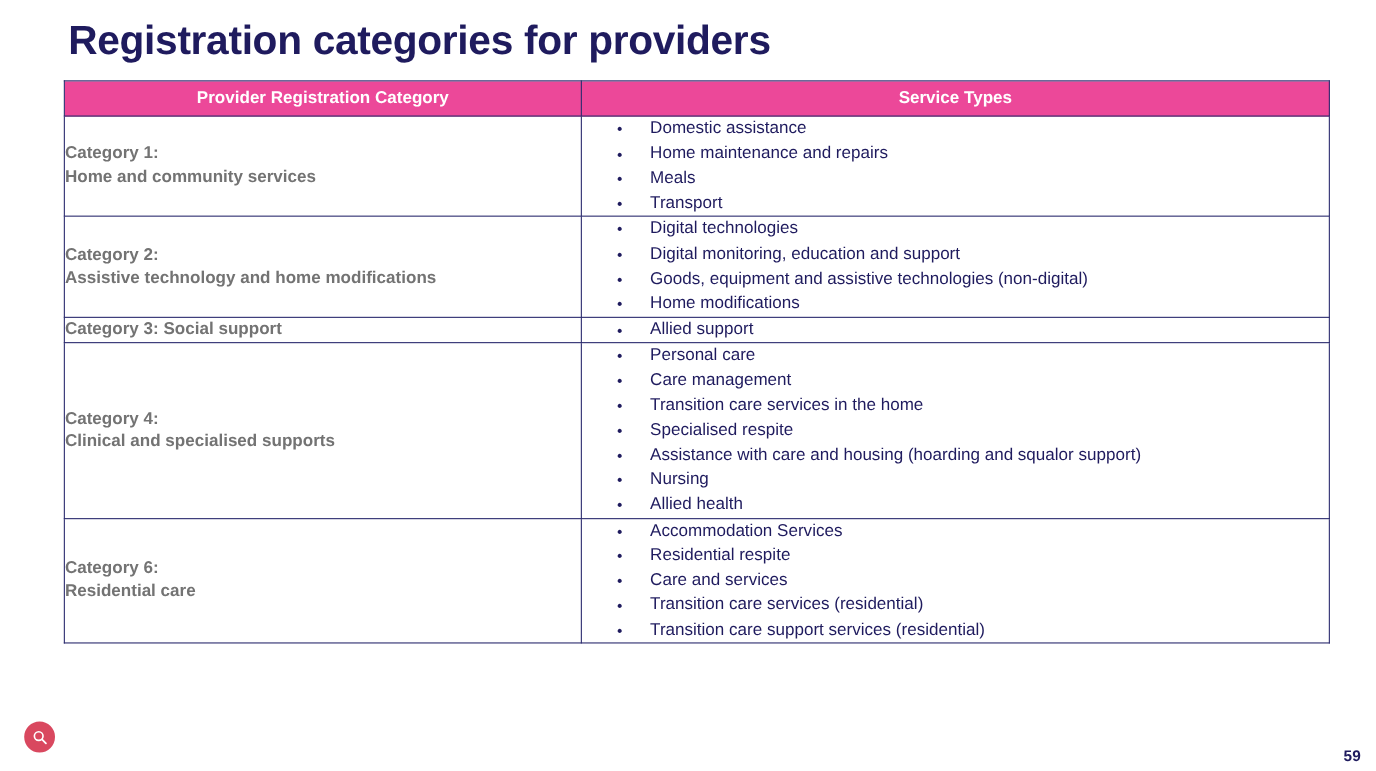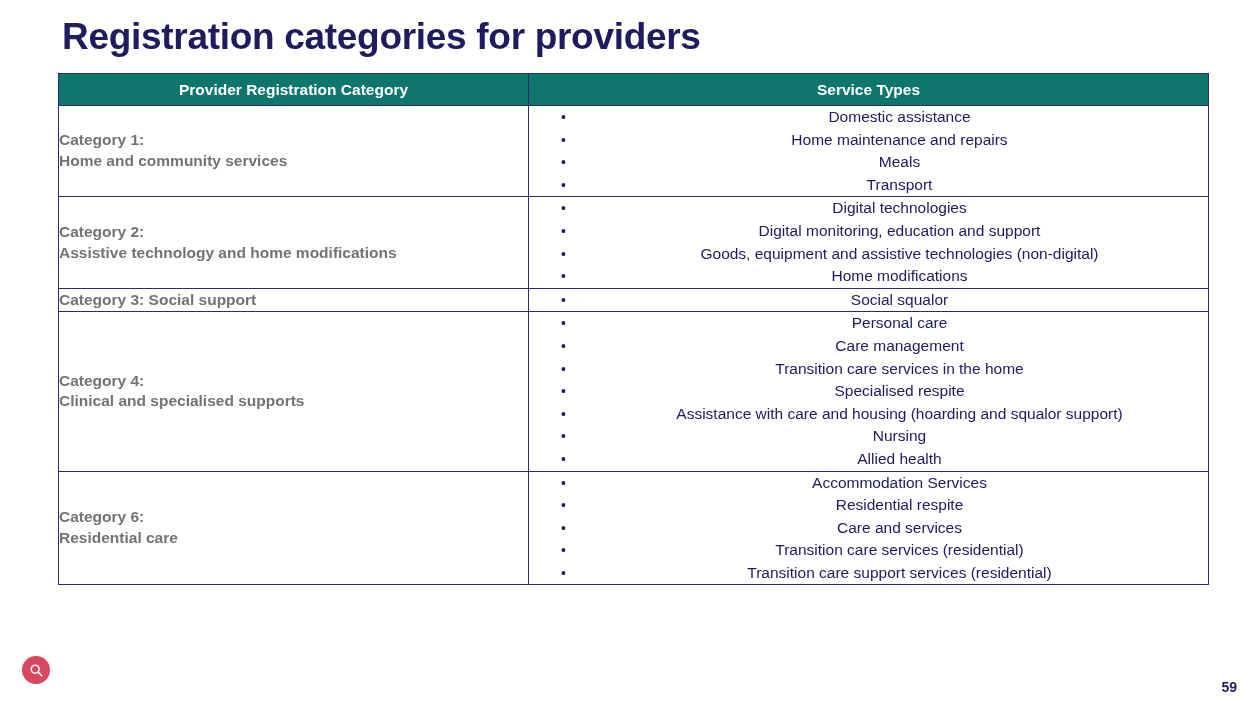--- a/index.html
+++ b/index.html
@@ -39,21 +39,21 @@
     width: 1150px;
     border-collapse: collapse;
     table-layout: fixed;
   }
   table.cat-table td, table.cat-table th {
     border: 1.5px solid #2b2b6e;
     vertical-align: middle;
     padding: 0;
   }
   th.head {
-    background: #0f766e;
+    background: #ec4899;
     color: #ffffff;
     font-size: 15.5px;
     font-weight: bold;
     text-align: center;
     height: 31px;
     padding: 2px 4px;
   }
   col.c1 { width: 470px; }
   col.c2 { width: 680px; }
 
@@ -73,21 +73,20 @@
     list-style: none;
     margin: 0;
     padding: 0;
   }
   ul.svc-list li {
     position: relative;
     font-size: 15.5px;
     line-height: 22.6px;
     color: #1f1b5e;
     padding-left: 62px;
-    text-align: center;
   }
   ul.svc-list li:before {
     content: "\2022";
     position: absolute;
     left: 32px;
     top: 0;
     font-size: 14px;
     line-height: 22.6px;
     color: #1f1b5e;
   }
@@ -161,21 +160,21 @@
             <li>Home modifications</li>
           </ul>
         </td>
       </tr>
       <tr>
         <td class="cat-cell">
           <span>Category 3: Social support</span>
         </td>
         <td class="svc-cell">
           <ul class="svc-list">
-            <li>Social squalor</li>
+            <li>Allied support</li>
           </ul>
         </td>
       </tr>
       <tr>
         <td class="cat-cell">
           <span>Category 4:</span>
           <span class="line2">Clinical and specialised supports</span>
         </td>
         <td class="svc-cell">
           <ul class="svc-list">

